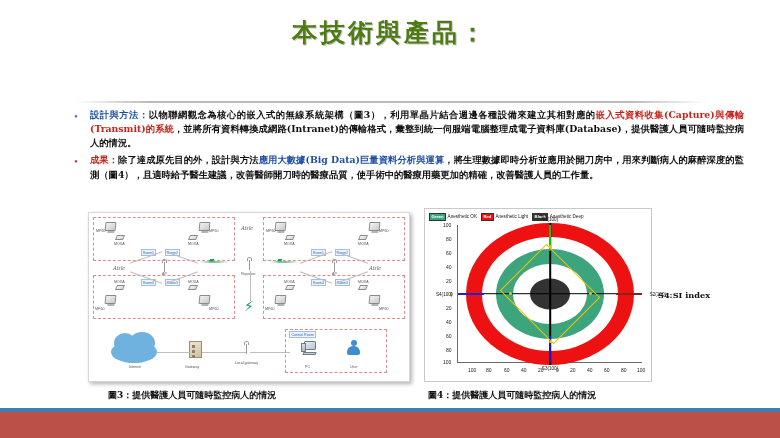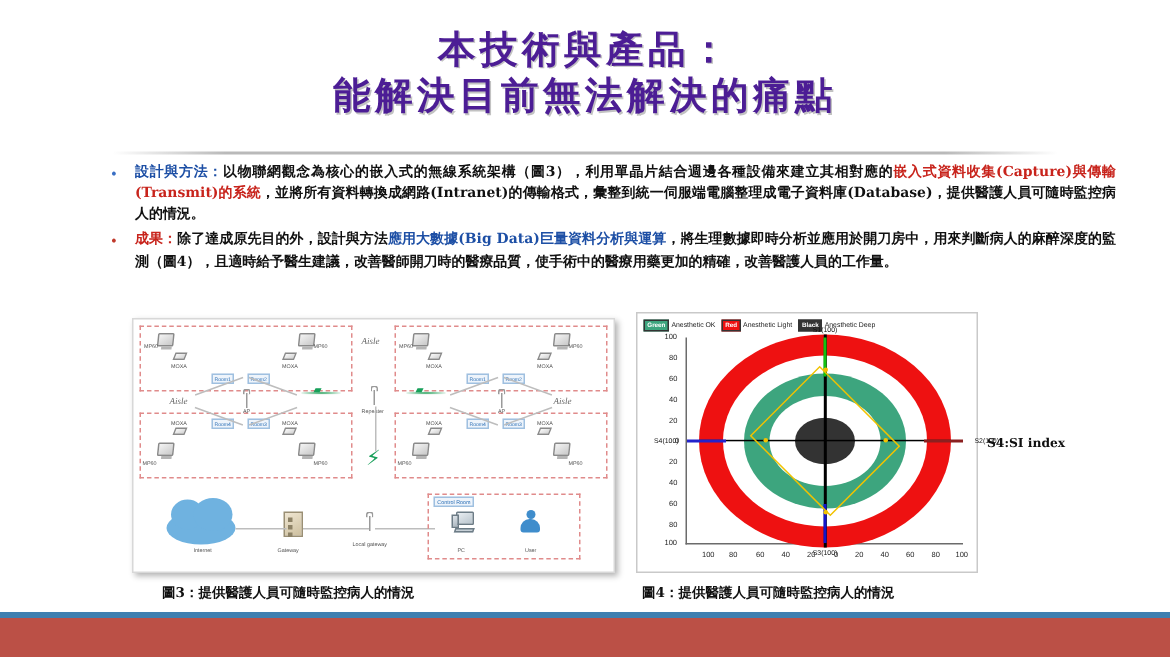--- a/index.html
+++ b/index.html
@@ -11,21 +11,21 @@
     position:relative;
     overflow:hidden;
   }
 
   
   .title-block{
     position:absolute; left:0; top:18px; width:780px;
     text-align:center;
   }
   .title-line{
-    color:#4c1d95;
+    color:#4d7c0f;
     font-family:"DejaVu Serif", serif;
     font-weight:bold;
     letter-spacing:3px;
     line-height:1.22;
     text-shadow:1px 1px 0 rgba(120,120,120,0.45);
   }
   .title-line.l1{ font-size:25px; }
   .title-line.l2{ font-size:25px; }
 
   .title-rule{
@@ -275,21 +275,20 @@
 
   
   .bar-blue{ position:absolute; left:0; bottom:26px; width:780px; height:4px; background:#3E7FB0; }
   .bar-red{ position:absolute; left:0; bottom:0; width:780px; height:26px; background:#BB5046; }
 </style>
 </head>
 <body>
 
 <div class="title-block">
   <div class="title-line l1">本技術與產品：</div>
-  <div class="title-line l2">能解決目前無法解決的痛點</div>
 </div>
 <div class="title-rule"></div>
 
 <div class="bullets">
 
   <div class="bullet-row">
     <span class="bullet-dot blue">•</span>
     <div class="btext"><span class="k-blue">設計與方法：</span><span class="k-black">以物聯網觀念為核心的嵌入式的無線系統架構（圖3），利用單晶片結合週邊各種設備來建立其相對應的</span><span class="k-red">嵌入式資料收集(Capture)與傳輸(Transmit)的系統</span><span class="k-black">，並將所有資料轉換成網路(Intranet)的傳輸格式，彙整到統一伺服端電腦整理成電子資料庫(Database)，提供醫護人員可隨時監控病人的情況。</span></div>
   </div>
 

